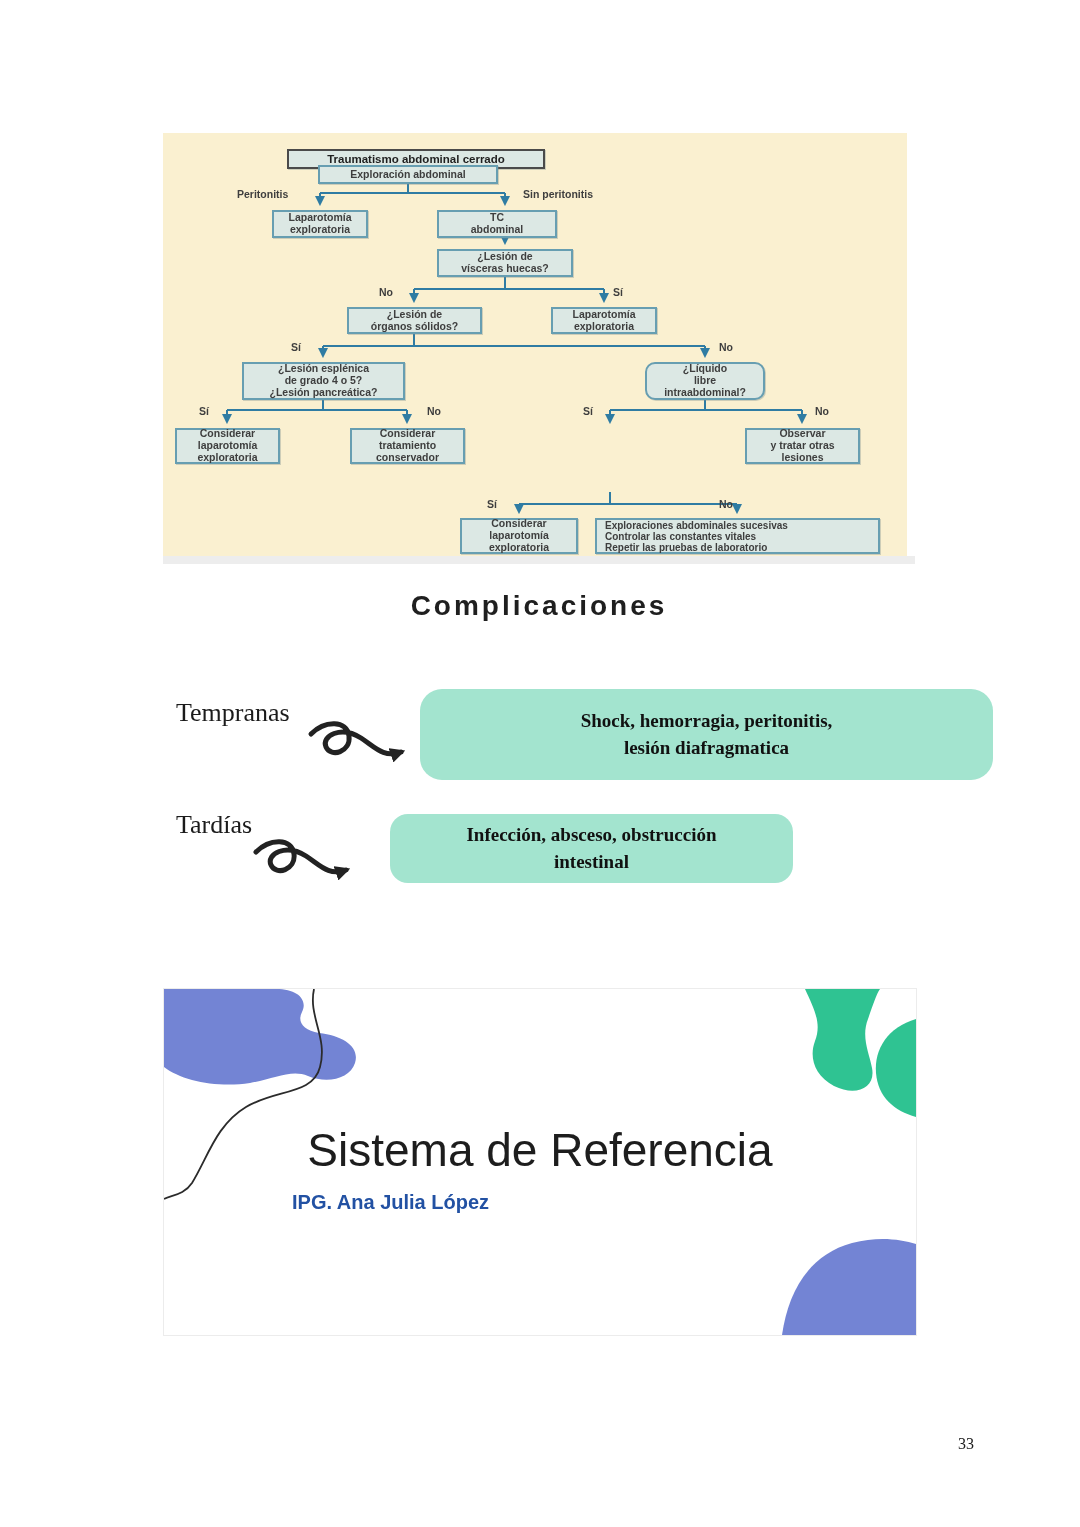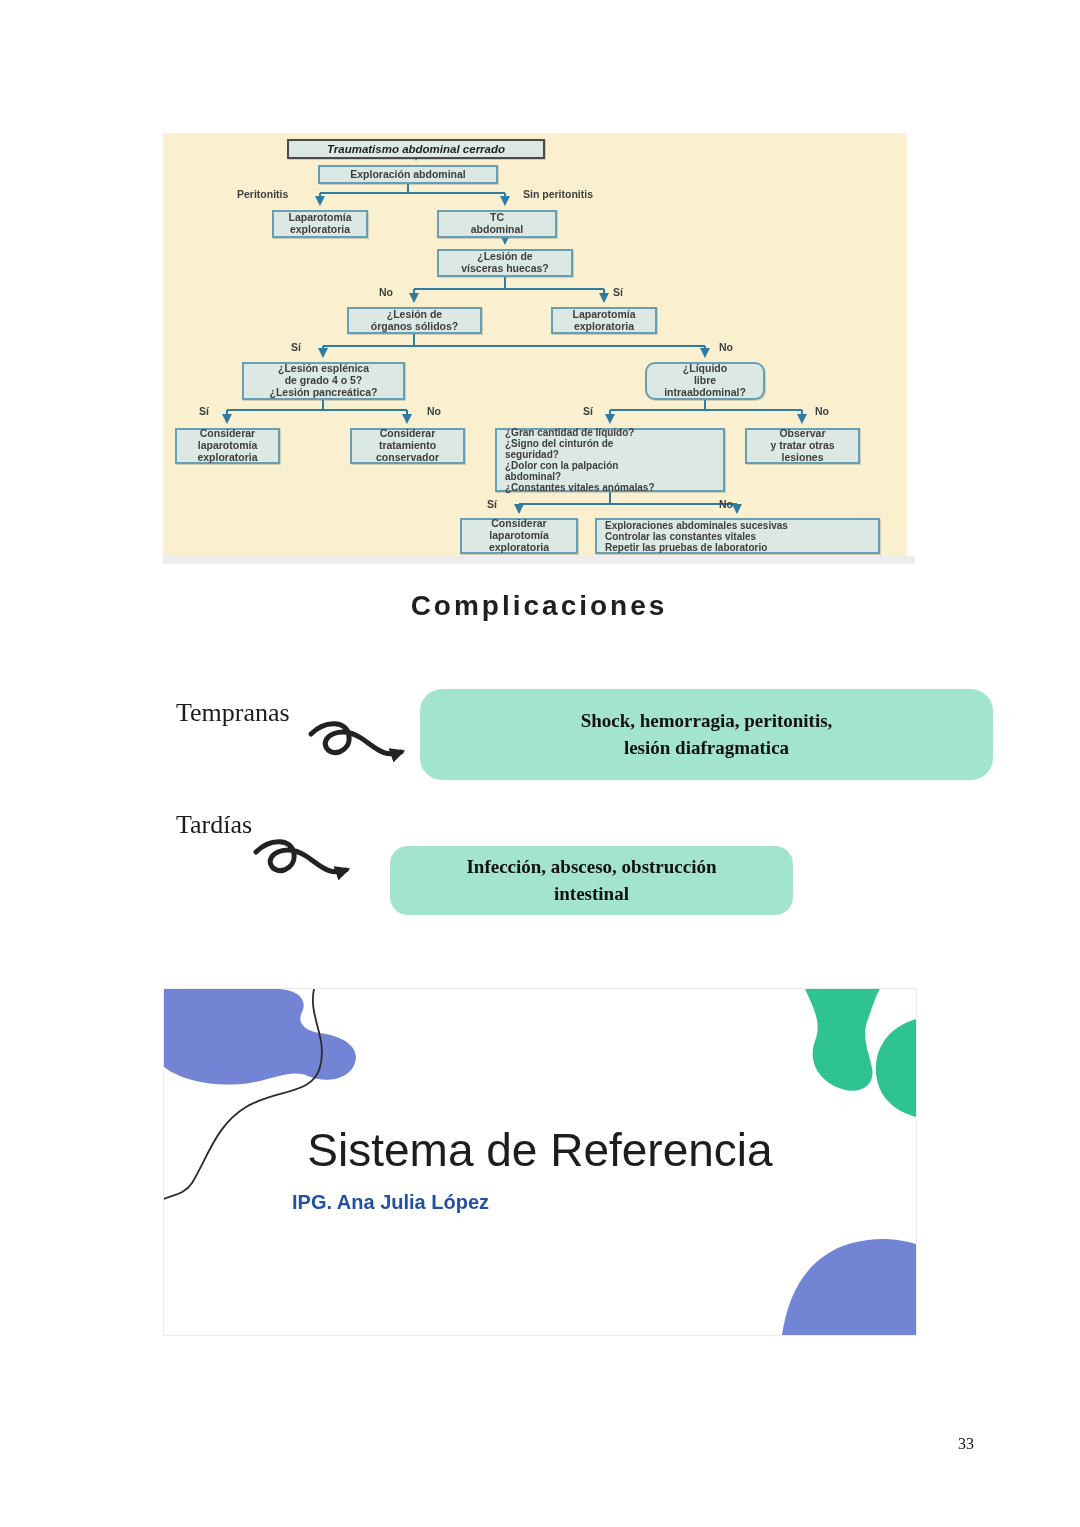--- a/index.html
+++ b/index.html
@@ -73,21 +73,21 @@
         <path d="M542,220 V230" marker-end="url(#arr)"></path>
         <path d="M64,284 V296" marker-end="url(#arr)"></path>
         <path d="M244,284 V296" marker-end="url(#arr)"></path>
         <path d="M447,284 V296" marker-end="url(#arr)"></path>
         <path d="M639,284 V296" marker-end="url(#arr)"></path>
         <path d="M356,378 V386" marker-end="url(#arr)"></path>
         <path d="M574,378 V386" marker-end="url(#arr)"></path>
       </g>
     </svg>
 
-    <div class="fc-node fc-title" style="left:124px;top:13px;width:258px;height:20px;font-style:italic;">Traumatismo abdominal cerrado</div>
+    <div class="fc-node fc-title" style="left:124px;top:23px;width:258px;height:20px;">Traumatismo abdominal cerrado</div>
     <div class="fc-node" style="left:155px;top:39px;width:180px;height:19px;">Exploración abdominal</div>
     <div class="fc-node" style="left:109px;top:84px;width:96px;height:28px;">Laparotomía
 exploratoria</div>
     <div class="fc-node" style="left:274px;top:84px;width:120px;height:28px;">TC
 abdominal</div>
     <div class="fc-node" style="left:274px;top:123px;width:136px;height:28px;">¿Lesión de
 vísceras huecas?</div>
     <div class="fc-node" style="left:184px;top:181px;width:135px;height:27px;">¿Lesión de
 órganos sólidos?</div>
     <div class="fc-node" style="left:388px;top:181px;width:106px;height:27px;">Laparotomía
@@ -97,26 +97,20 @@
 ¿Lesión pancreática?</div>
     <div class="fc-node" style="left:482px;top:236px;width:120px;height:38px;border-radius:10px;">¿Líquido
 libre
 intraabdominal?</div>
     <div class="fc-node" style="left:12px;top:302px;width:105px;height:36px;">Considerar
 laparotomía
 exploratoria</div>
     <div class="fc-node" style="left:187px;top:302px;width:115px;height:36px;">Considerar
 tratamiento
 conservador</div>
-    <div class="fc-node fc-left" style="left:332px;top:302px;width:230px;height:64px;">¿Gran cantidad de líquido?
-¿Signo del cinturón de
-seguridad?
-¿Dolor con la palpación
-abdominal?
-¿Constantes vitales anómalas?</div>
     <div class="fc-node" style="left:582px;top:302px;width:115px;height:36px;">Observar
 y tratar otras
 lesiones</div>
     <div class="fc-node" style="left:297px;top:392px;width:118px;height:36px;">Considerar
 laparotomía
 exploratoria</div>
     <div class="fc-node fc-left" style="left:432px;top:392px;width:285px;height:36px;">Exploraciones abdominales sucesivas
 Controlar las constantes vitales
 Repetir las pruebas de laboratorio</div>
 
@@ -151,21 +145,21 @@
 
   <div class="comp-label" style="left:176px;top:810px;">Tardías</div>
   <svg class="doodle" style="left:250px;top:828px;" width="115" height="68" viewBox="0 0 115 68">
     <defs>
       <marker id="dhead2" viewBox="0 0 10 10" refX="7" refY="5" markerWidth="3" markerHeight="3" orient="auto-start-reverse">
         <path d="M0,0 L10,5 L0,10 z" fill="#222"></path>
       </marker>
     </defs>
     <path d="M6,24 C20,10 42,10 44,26 C46,42 26,48 21,37 C16,26 36,15 56,28 C70,37 78,48 96,42" fill="none" stroke="#222" stroke-width="5" stroke-linecap="round" marker-end="url(#dhead2)"></path>
   </svg>
-  <div class="mint-box" style="left:390px;top:814px;width:403px;height:69px;border-radius:18px;margin-top:32px;">Infección, absceso, obstrucción
+  <div class="mint-box" style="left:390px;top:814px;width:403px;height:69px;border-radius:18px;">Infección, absceso, obstrucción
 intestinal</div>
 
   <div class="slide">
     <svg width="752" height="346" viewBox="0 0 752 346">
 
       <path d="M0,0 L112,0 C134,0 144,11 138,23 C133,33 139,41 155,44 C180,47 196,58 191,74 C186,90 163,95 144,87 C127,80 110,90 86,94 C54,99 18,92 0,78 Z" fill="#7384D4"></path>
 
       <path d="M641,0 C650,20 658,34 651,52 C645,68 650,86 670,97 C692,108 712,99 708,79 C705,63 697,48 704,30 C709,16 712,6 716,0 Z" fill="#2FC392"></path>
 
       <path d="M752,30 C724,38 710,60 712,84 C714,108 730,122 752,128 Z" fill="#2FC392"></path>

